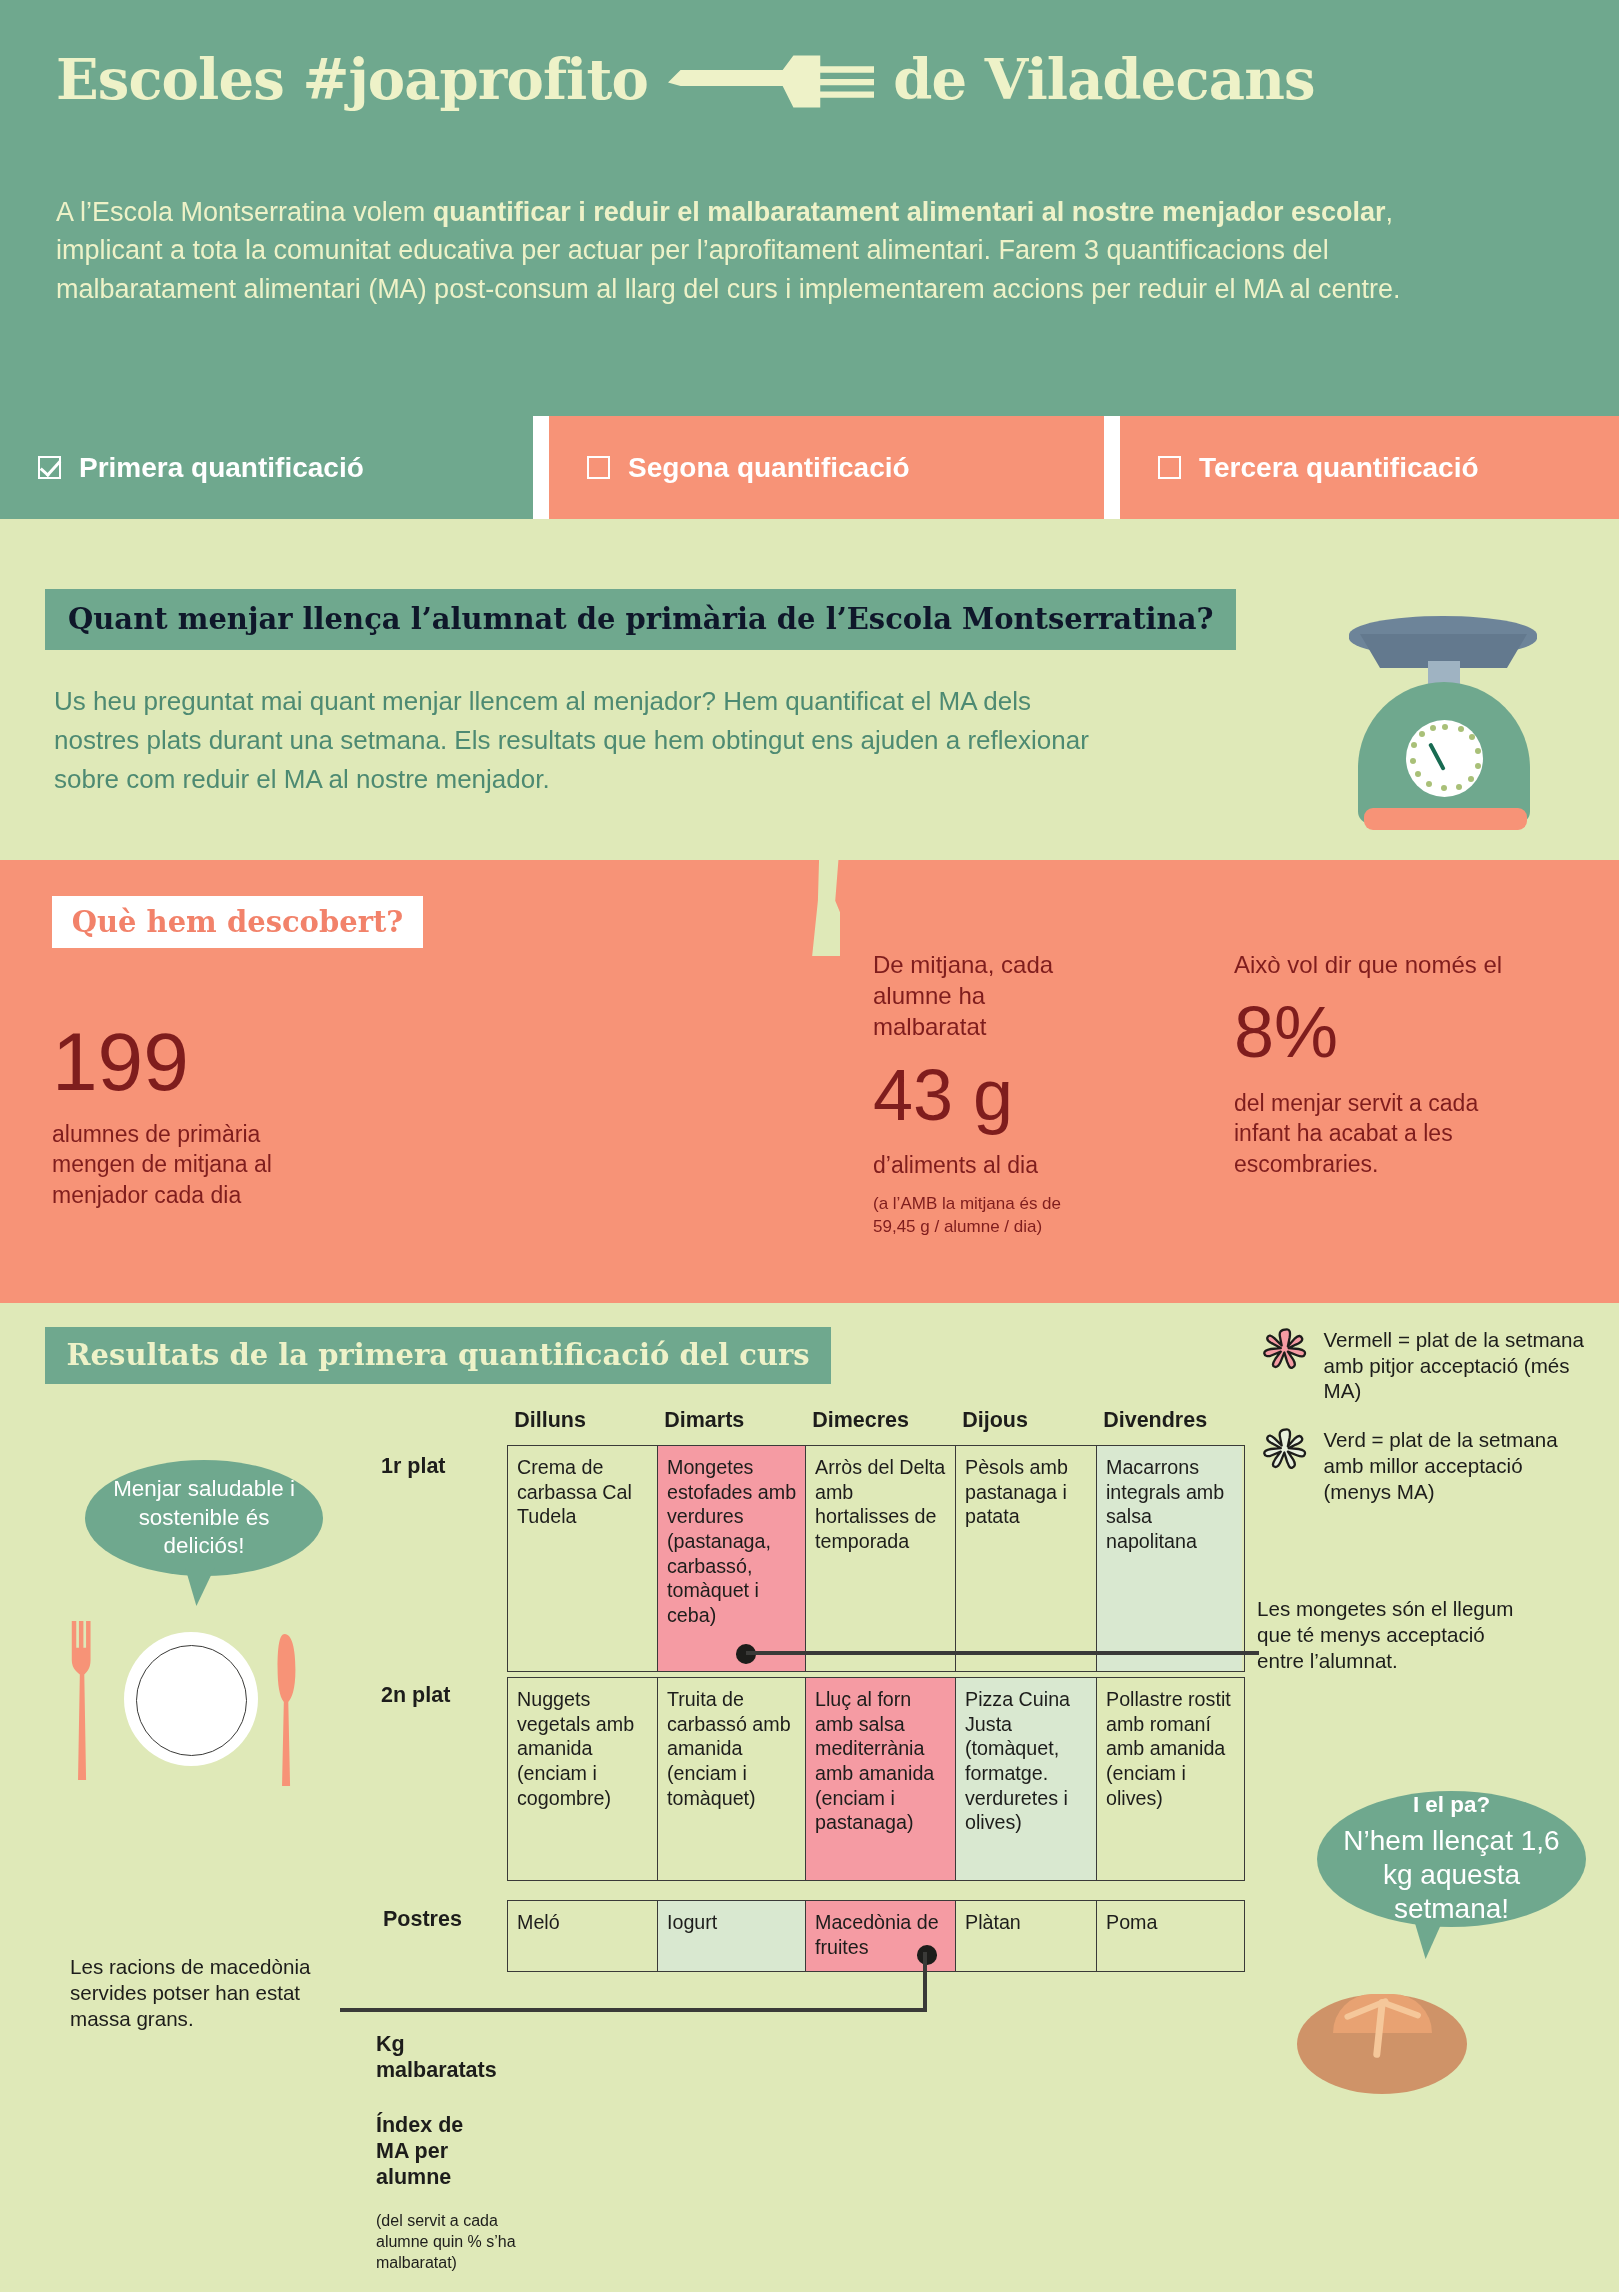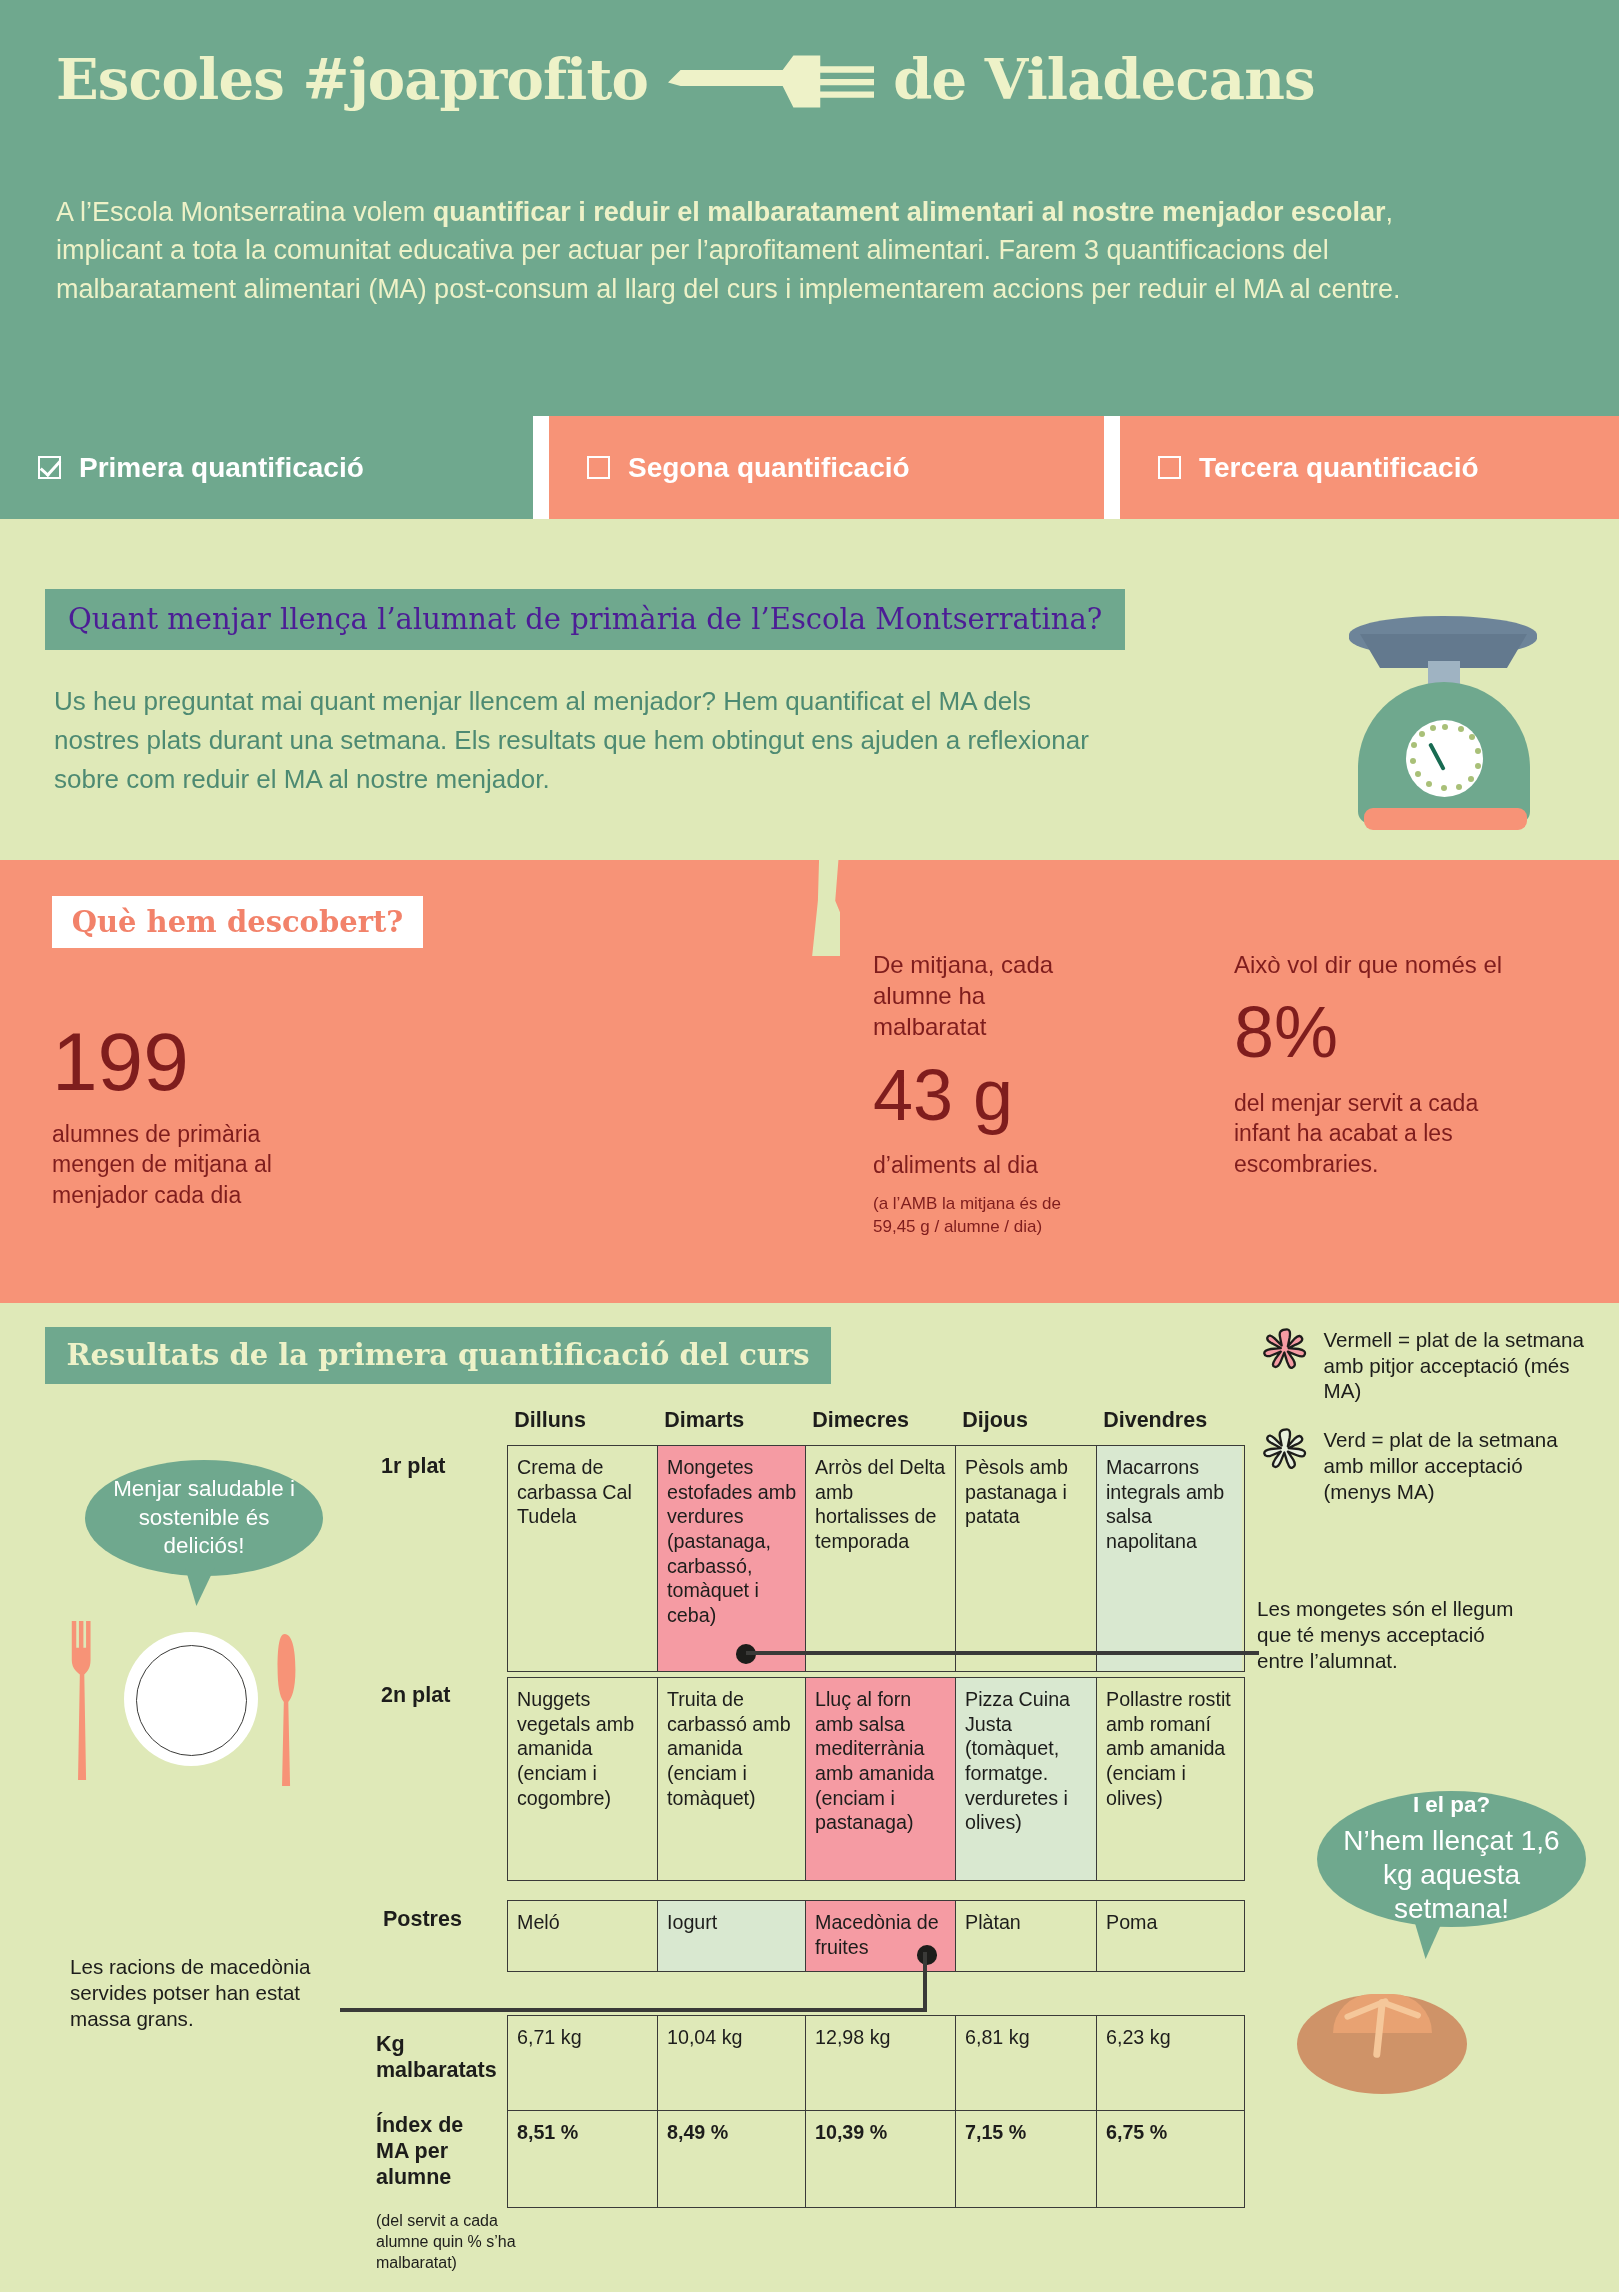--- a/index.html
+++ b/index.html
@@ -31,22 +31,22 @@
   .tab.inactive{background:#f79377;}
   .tab.t2{width:555px;margin-left:16px;}
   .tab.t3{flex:1;margin-left:16px;}
   .chk{display:inline-block;width:23px;height:23px;border:2.7px solid #fff;margin-right:18px;
     position:relative;box-sizing:border-box;}
   .chk.on:after{content:"";position:absolute;left:4.5px;top:-1.8px;width:8px;height:17px;
     border:solid #fff;border-width:0 3.6px 3.6px 0;transform:rotate(42deg);}
 
   
   .qband{position:absolute;left:0;top:519px;width:1619px;height:340px;background:#dfe9b8;}
-  .qtitle{position:absolute;left:45px;top:589px;background:#6fa88e;color:#4c1d95;
-    font-family:"DejaVu Serif", serif;font-weight:400;font-size:29px;
+  .qtitle{position:absolute;left:45px;top:589px;background:#6fa88e;color:#0f172a;
+    font-family:"DejaVu Serif", serif;font-weight:700;font-size:29px;
     padding:12.5px 23px 14.3px 23px;white-space:nowrap;}
   .qbody{position:absolute;left:54px;top:682px;width:1039px;font-size:26px;line-height:1.5;
     color:#4d8a72;font-weight:300;}
 
   
   .scale{position:absolute;left:1342px;top:609px;width:206px;height:233px;}
   .scale .pan{position:absolute;left:7.2px;top:7.2px;width:188px;height:41px;background:#6d8499;
     border-radius:50%/46%;}
   .scale .pan2{position:absolute;left:18px;top:25px;width:167px;height:34px;background:#63798e;
     clip-path:polygon(0 0,100% 0,88% 100%,12% 100%);}
@@ -336,36 +336,20 @@
   </div>
 
   <div class="tbl tbl3">
     <div class="tc" style="width:150px">Meló</div>
     <div class="tc grn" style="width:148px">Iogurt</div>
     <div class="tc red" style="width:150px">Macedònia de fruites</div>
     <div class="tc" style="width:141px">Plàtan</div>
     <div class="tc" style="width:145px">Poma</div>
   </div>
 
-  <div class="tbl tbl4" style="flex-direction:column;">
-    <div style="display:flex;height:94px;border-bottom:1.8px solid #3a3a38;">
-      <div class="tc" style="width:150px">6,71 kg</div>
-      <div class="tc" style="width:148px">10,04 kg</div>
-      <div class="tc" style="width:150px">12,98 kg</div>
-      <div class="tc" style="width:141px">6,81 kg</div>
-      <div class="tc" style="width:145px">6,23 kg</div>
-    </div>
-    <div style="display:flex;height:96px;">
-      <div class="tc tc-b" style="width:150px">8,51 %</div>
-      <div class="tc tc-b" style="width:148px">8,49 %</div>
-      <div class="tc tc-b" style="width:150px">10,39 %</div>
-      <div class="tc tc-b" style="width:141px">7,15 %</div>
-      <div class="tc tc-b" style="width:145px">6,75 %</div>
-    </div>
-  </div>
 
   <div class="dot" style="left:736px;top:1644px;"></div>
   <div class="conn" style="left:746px;top:1651px;width:497px;height:3.6px;"></div>
   <div class="conn" style="left:1239px;top:1651px;width:3.6px;height:0px;"></div>
   <div class="conn" style="left:1236px;top:1651px;width:23px;height:3.6px;"></div>
 
   <div class="dot" style="left:917px;top:1945px;"></div>
   <div class="conn" style="left:923px;top:1952px;width:3.6px;height:59px;"></div>
   <div class="conn" style="left:340px;top:2008px;width:587px;height:3.6px;"></div>
 

